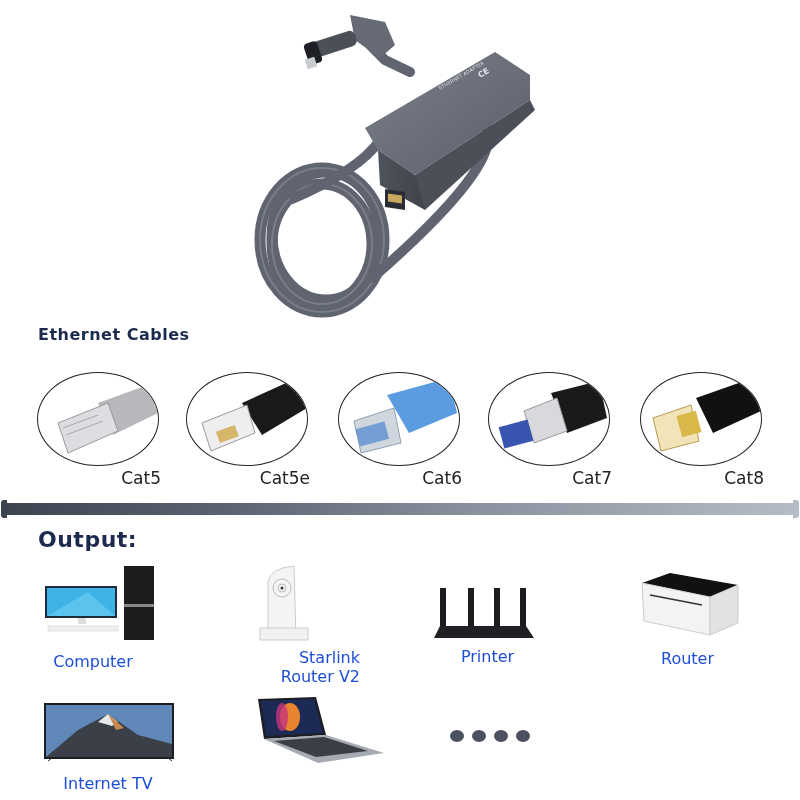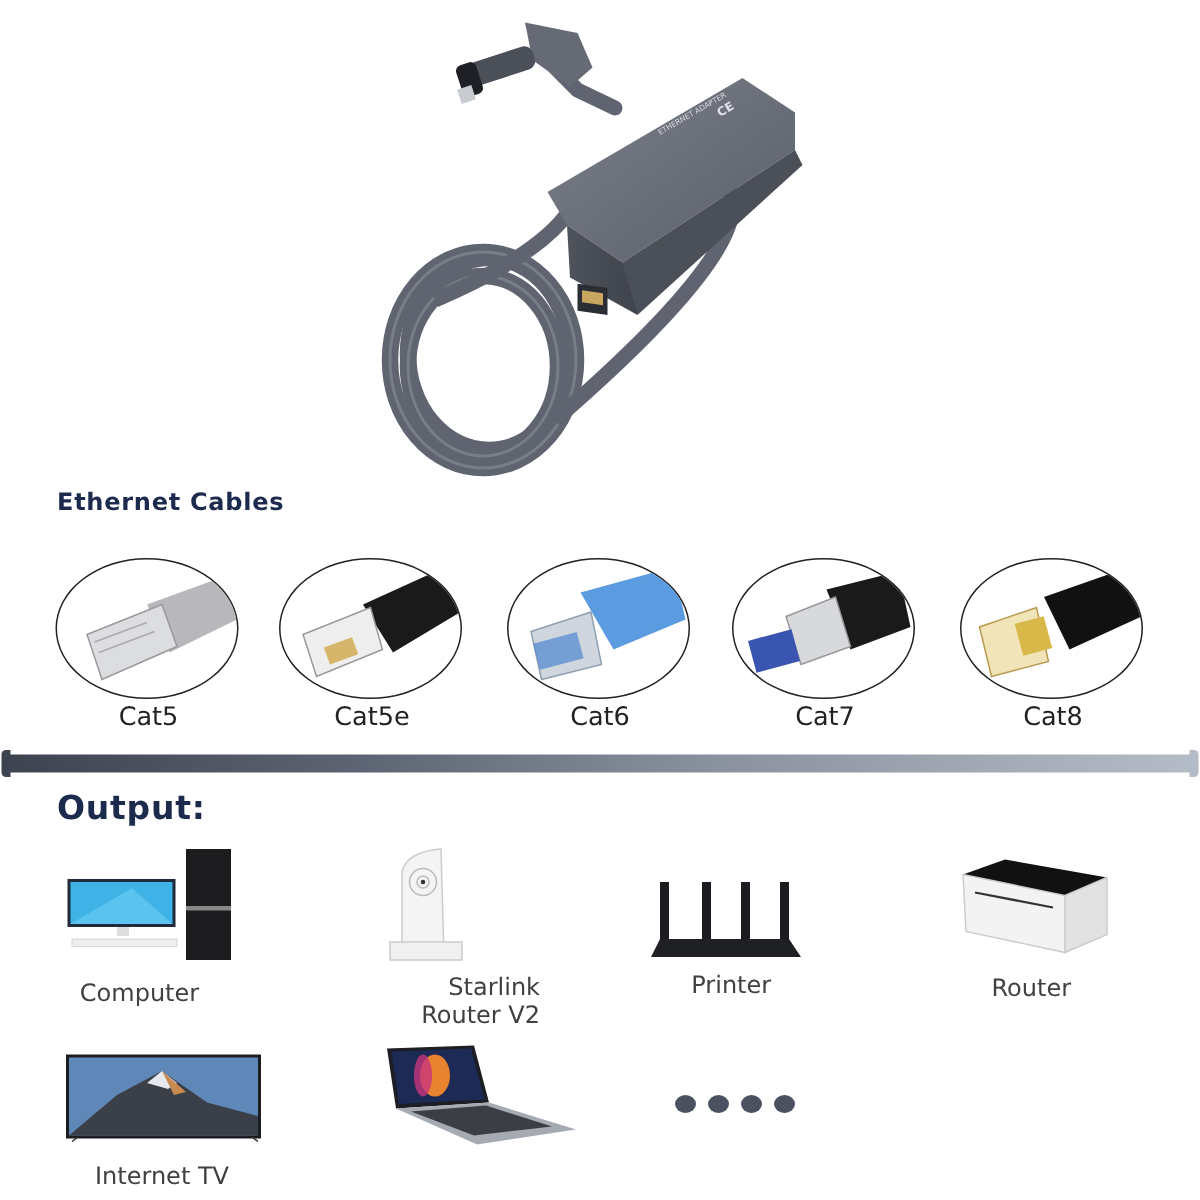--- a/index.html
+++ b/index.html
@@ -20,42 +20,42 @@
       font-family: "DejaVu Sans", sans-serif; letter-spacing: 0.5px;
     }
     #cables-title { left: 38px; top: 325px; font-size: 16px; }
 
     .cable-item { position: absolute; top: 372px; width: 124px; height: 120px; }
     .cable-circle {
       position: absolute; left: 0; top: 0; width: 120px; height: 92px;
       border: 1.2px solid #222; border-radius: 50%; background: #fff; overflow: hidden;
     }
     .cable-label {
-      position: absolute; left: 0; width: 124px; top: 96px; text-align: center;
+      position: absolute; left: 0; width: 124px; top: 96px; text-align: right;
       font-size: 17px; color: #222; font-family: "DejaVu Sans", sans-serif;
     }
 
     
     #divider {
       left: 4px; top: 503px; width: 792px; height: 12px;
       background: linear-gradient(90deg, #3e4350 0%, #5d6473 30%, #8b929f 60%, #b4bcc7 100%);
       border-radius: 2px;
     }
     #divider::before, #divider::after {
       content: ""; position: absolute; top: -3px; width: 6px; height: 18px; background: inherit;
     }
     #divider::before { left: -3px; background: #3e4350; border-radius: 3px 0 0 3px; }
     #divider::after { right: -3px; background: #b4bcc7; border-radius: 0 3px 3px 0; }
 
     
     #output-title { left: 38px; top: 527px; font-size: 22px; }
 
     .device { position: absolute; }
     .device-label {
-      position: absolute; text-align: center; font-size: 16px; color: #404040;
+      position: absolute; text-align: center; font-size: 16px; color: #1d4ed8;
       font-family: "DejaVu Sans", sans-serif; line-height: 19px; white-space: pre-line;
     }
 
     .dots { left: 450px; top: 730px; display: flex; gap: 8px; }
     .dot { width: 14px; height: 12px; border-radius: 50%; background: #4b5160; }
   </style>
 </head>
 <body>
 
 <div id="hero" class="abs">

